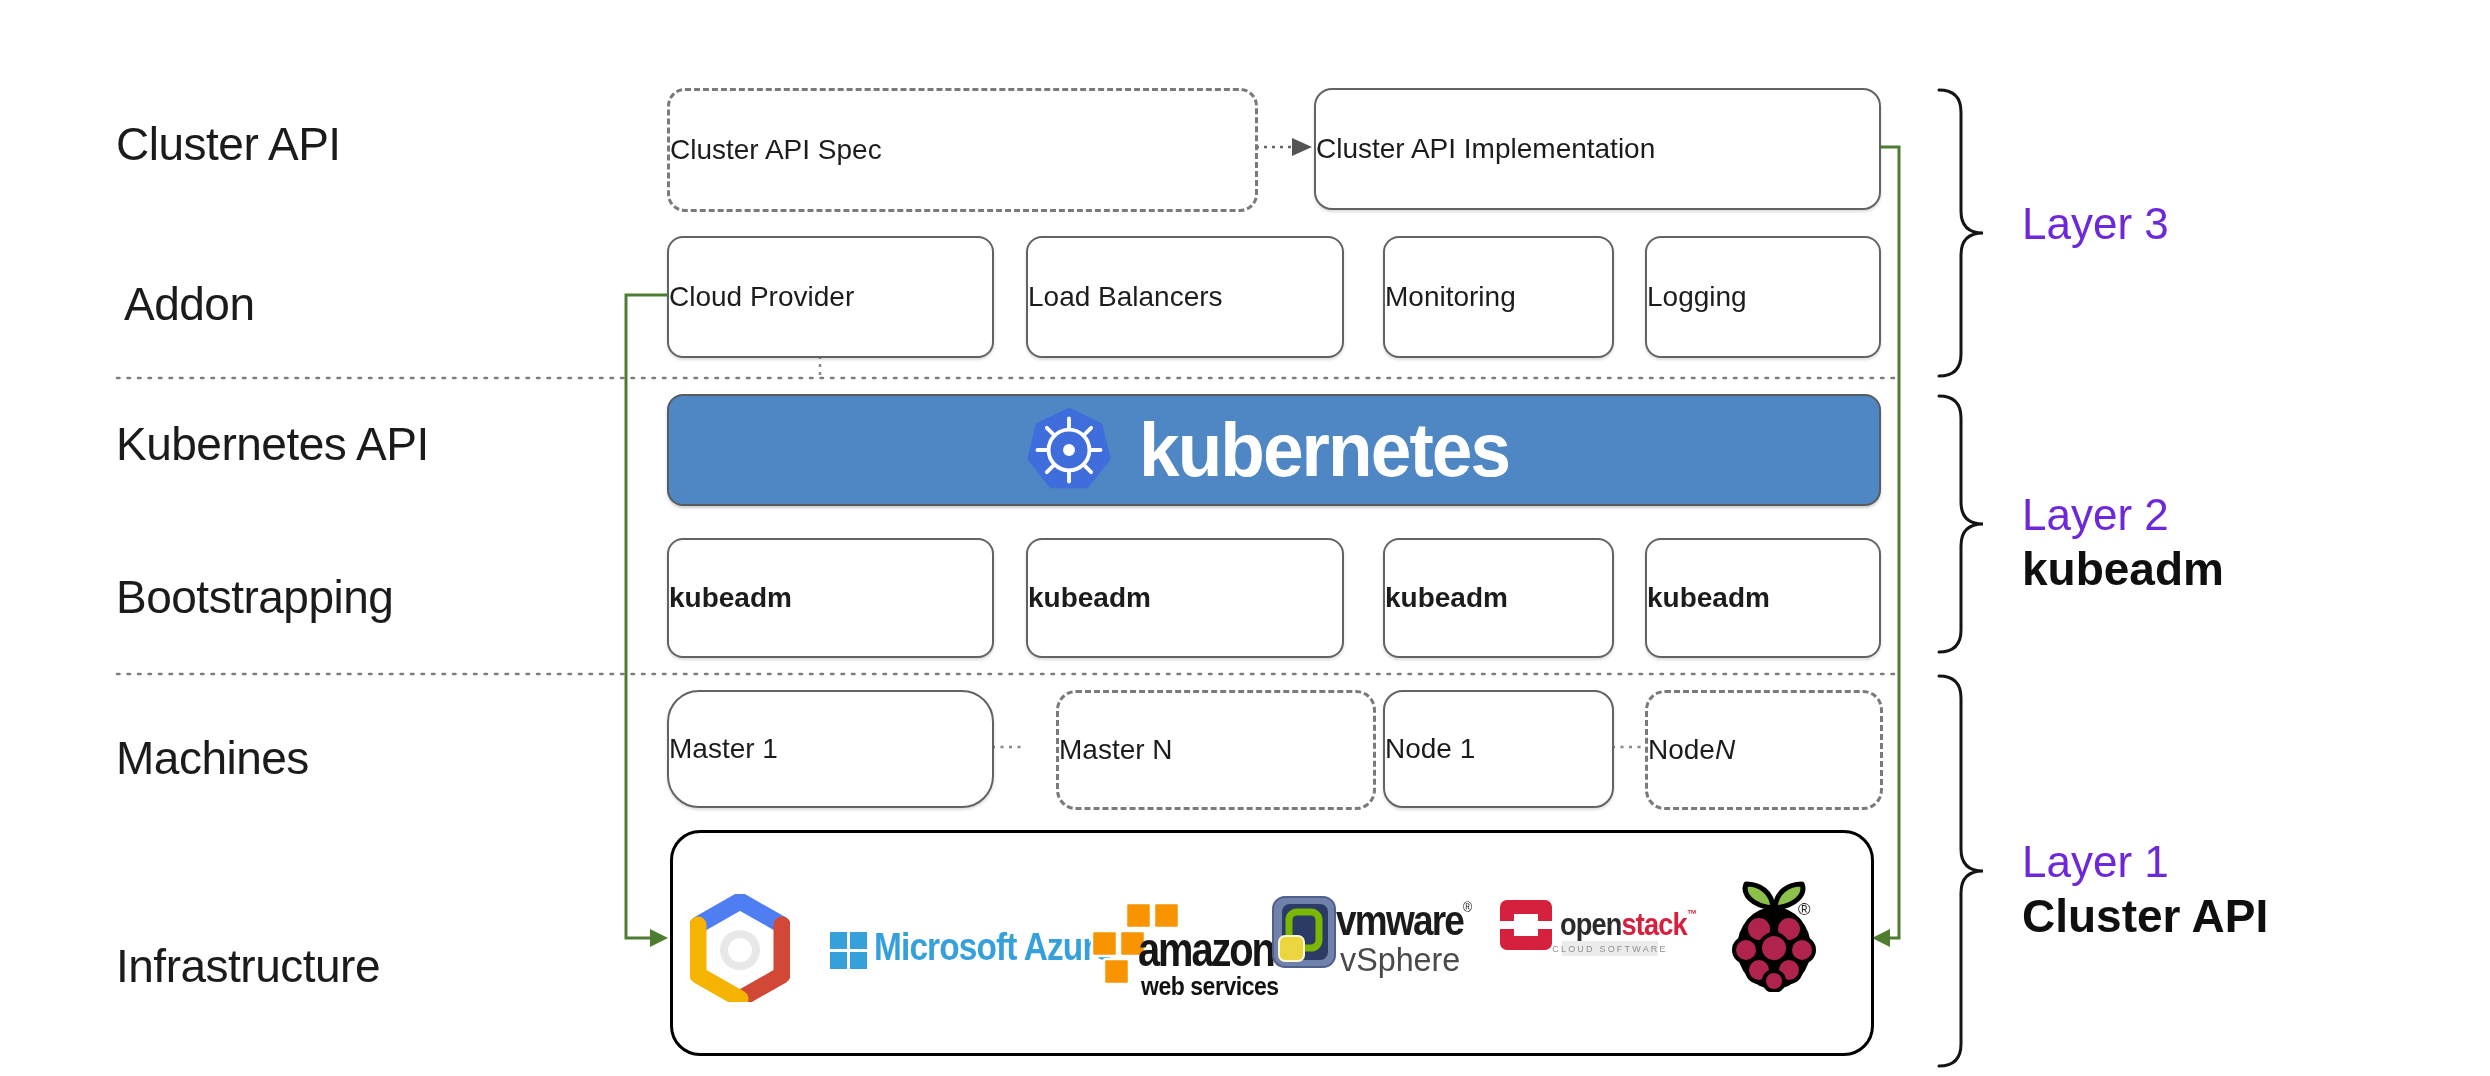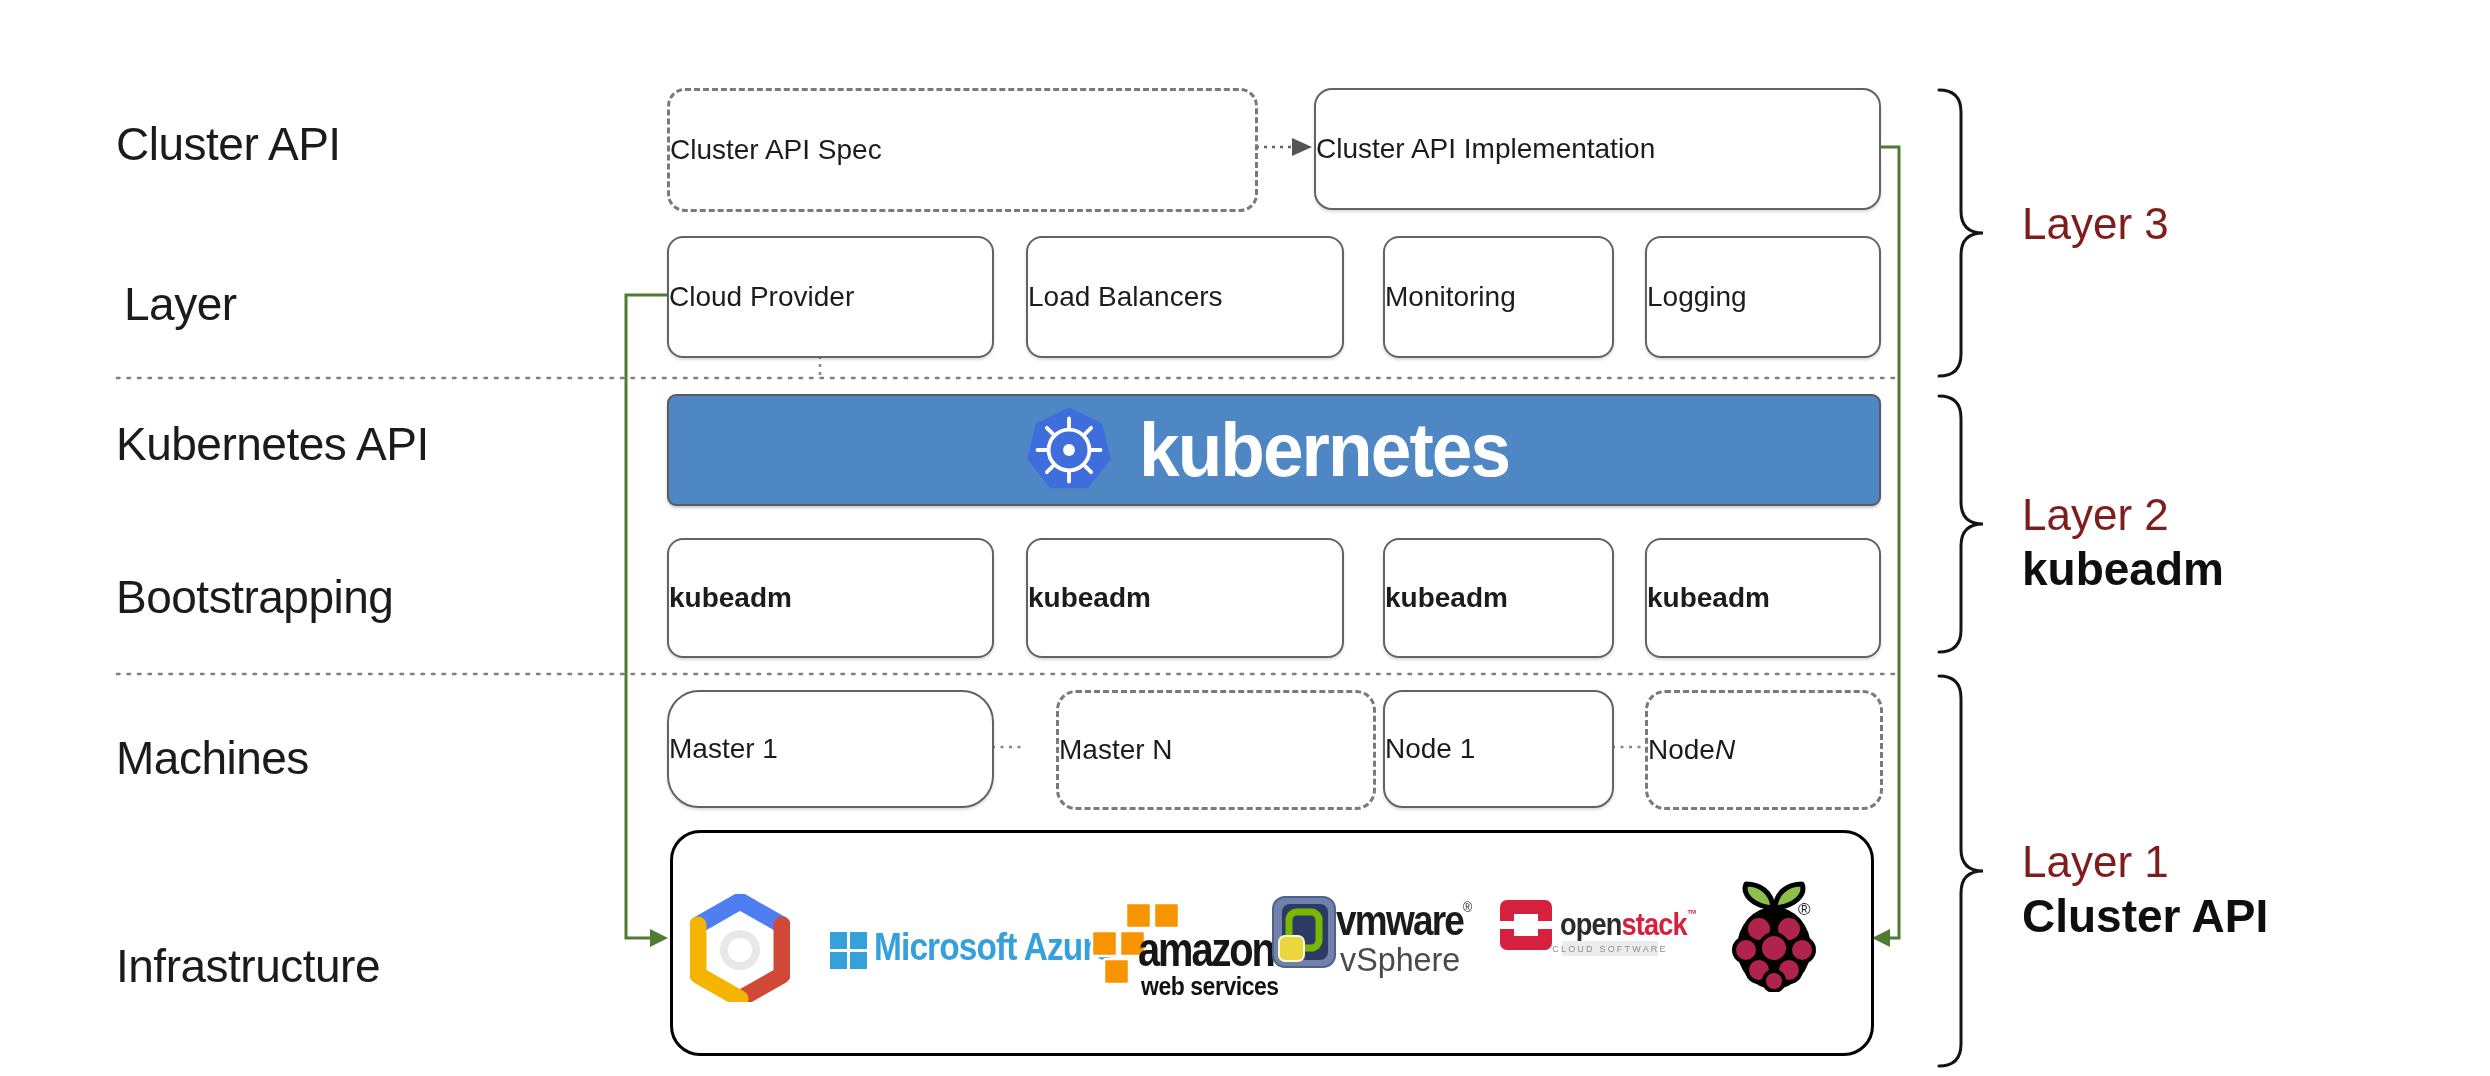--- a/index.html
+++ b/index.html
@@ -20,35 +20,35 @@
     display:flex;align-items:center;justify-content:flex-start;
     font-size:28px;color:#1c1c1c;white-space:nowrap;
     box-shadow:0 2px 3px rgba(0,0,0,0.14);
   }
   .box.dashed{border:3px dashed #7a7a7a;box-shadow:none;}
   .box.bold{font-weight:700;}
   .var-n{font-style:italic;}
   
   #banner{
     position:absolute;left:667px;top:354px;width:1210px;height:108px;
-    background:#4e87c4;border:2.5px solid #595c5f;border-radius:9px;
+    background:#4e87c4;border:2.5px solid #595c5f;border-radius:16px;
     display:flex;align-items:center;justify-content:center;gap:24px;
     box-shadow:0 2px 3px rgba(0,0,0,0.2);
   }
   #banner .wordmark{
     font-size:76px;font-weight:700;color:#ffffff;letter-spacing:-2px;line-height:1;
     transform:scaleX(0.96);transform-origin:left center;white-space:nowrap;
   }
   
   #infra-box{
     position:absolute;left:670px;top:790px;width:1198px;height:220px;
     background:#ffffff;border:3px solid #000000;border-radius:30px;
   }
   
-  .layer-title{position:absolute;left:2022px;font-size:44px;color:#7f1d1d;white-space:nowrap;}
+  .layer-title{position:absolute;left:2022px;font-size:44px;color:#6d28d9;white-space:nowrap;}
   .layer-name{position:absolute;left:2022px;font-size:46px;font-weight:700;color:#0f0f0f;white-space:nowrap;}
   
   .azure-text{position:absolute;left:874px;top:886px;font-size:38px;font-weight:600;color:#35a0da;
     letter-spacing:-1px;transform:scaleX(0.88);transform-origin:left top;white-space:nowrap;}
   .aws-brand{position:absolute;left:1138px;top:886px;font-size:48px;font-weight:800;color:#161616;
     letter-spacing:-2.5px;transform:scaleX(0.83);transform-origin:left top;line-height:1;white-space:nowrap;}
   .aws-sub{position:absolute;left:1141px;top:932px;font-size:25px;font-weight:700;color:#111111;
     letter-spacing:-0.5px;transform:scaleX(0.92);transform-origin:left top;white-space:nowrap;}
   .vmware-brand{position:absolute;left:1336px;top:860px;font-size:42px;font-weight:800;color:#1b1b1b;
     letter-spacing:-2px;transform:scaleX(0.88);transform-origin:left top;line-height:1;white-space:nowrap;}
@@ -86,21 +86,21 @@
     <path d="M820,316 V336" stroke="#888888" stroke-width="2.5" stroke-dasharray="3 5" fill="none"></path>
     <path d="M992,707 H1024" stroke="#888888" stroke-width="2.5" stroke-dasharray="3 5.5" fill="none"></path>
     <path d="M1612,707 H1643" stroke="#888888" stroke-width="2.5" stroke-dasharray="3 5.5" fill="none"></path>
 
     <path d="M1939,50 Q1961,50 1961,72 L1961,171 Q1961,193 1983,193 Q1961,193 1961,215 L1961,314 Q1961,336 1939,336" stroke="#141414" stroke-width="3" fill="none" stroke-linecap="round"></path>
     <path d="M1939,356 Q1961,356 1961,378 L1961,462 Q1961,484 1983,484 Q1961,484 1961,506 L1961,590 Q1961,612 1939,612" stroke="#141414" stroke-width="3" fill="none" stroke-linecap="round"></path>
     <path d="M1939,636 Q1961,636 1961,658 L1961,809 Q1961,831 1983,831 Q1961,831 1961,853 L1961,1004 Q1961,1026 1939,1026" stroke="#141414" stroke-width="3" fill="none" stroke-linecap="round"></path>
   </svg>
 
   <div class="rowlabel" style="top:79px">Cluster API</div>
-  <div class="rowlabel" style="top:239px;left:124px">Layer</div>
+  <div class="rowlabel" style="top:239px;left:124px">Addon</div>
   <div class="rowlabel" style="top:379px">Kubernetes API</div>
   <div class="rowlabel" style="top:532px">Bootstrapping</div>
   <div class="rowlabel" style="top:693px">Machines</div>
   <div class="rowlabel" style="top:901px">Infrastructure</div>
 
   <div class="box dashed" style="left:667px;top:48px;width:585px;height:118px">
     <span>Cluster API Spec</span>
   </div>
   <div class="box" style="left:1314px;top:48px;width:563px;height:118px">
     <span>Cluster API Implementation</span>

